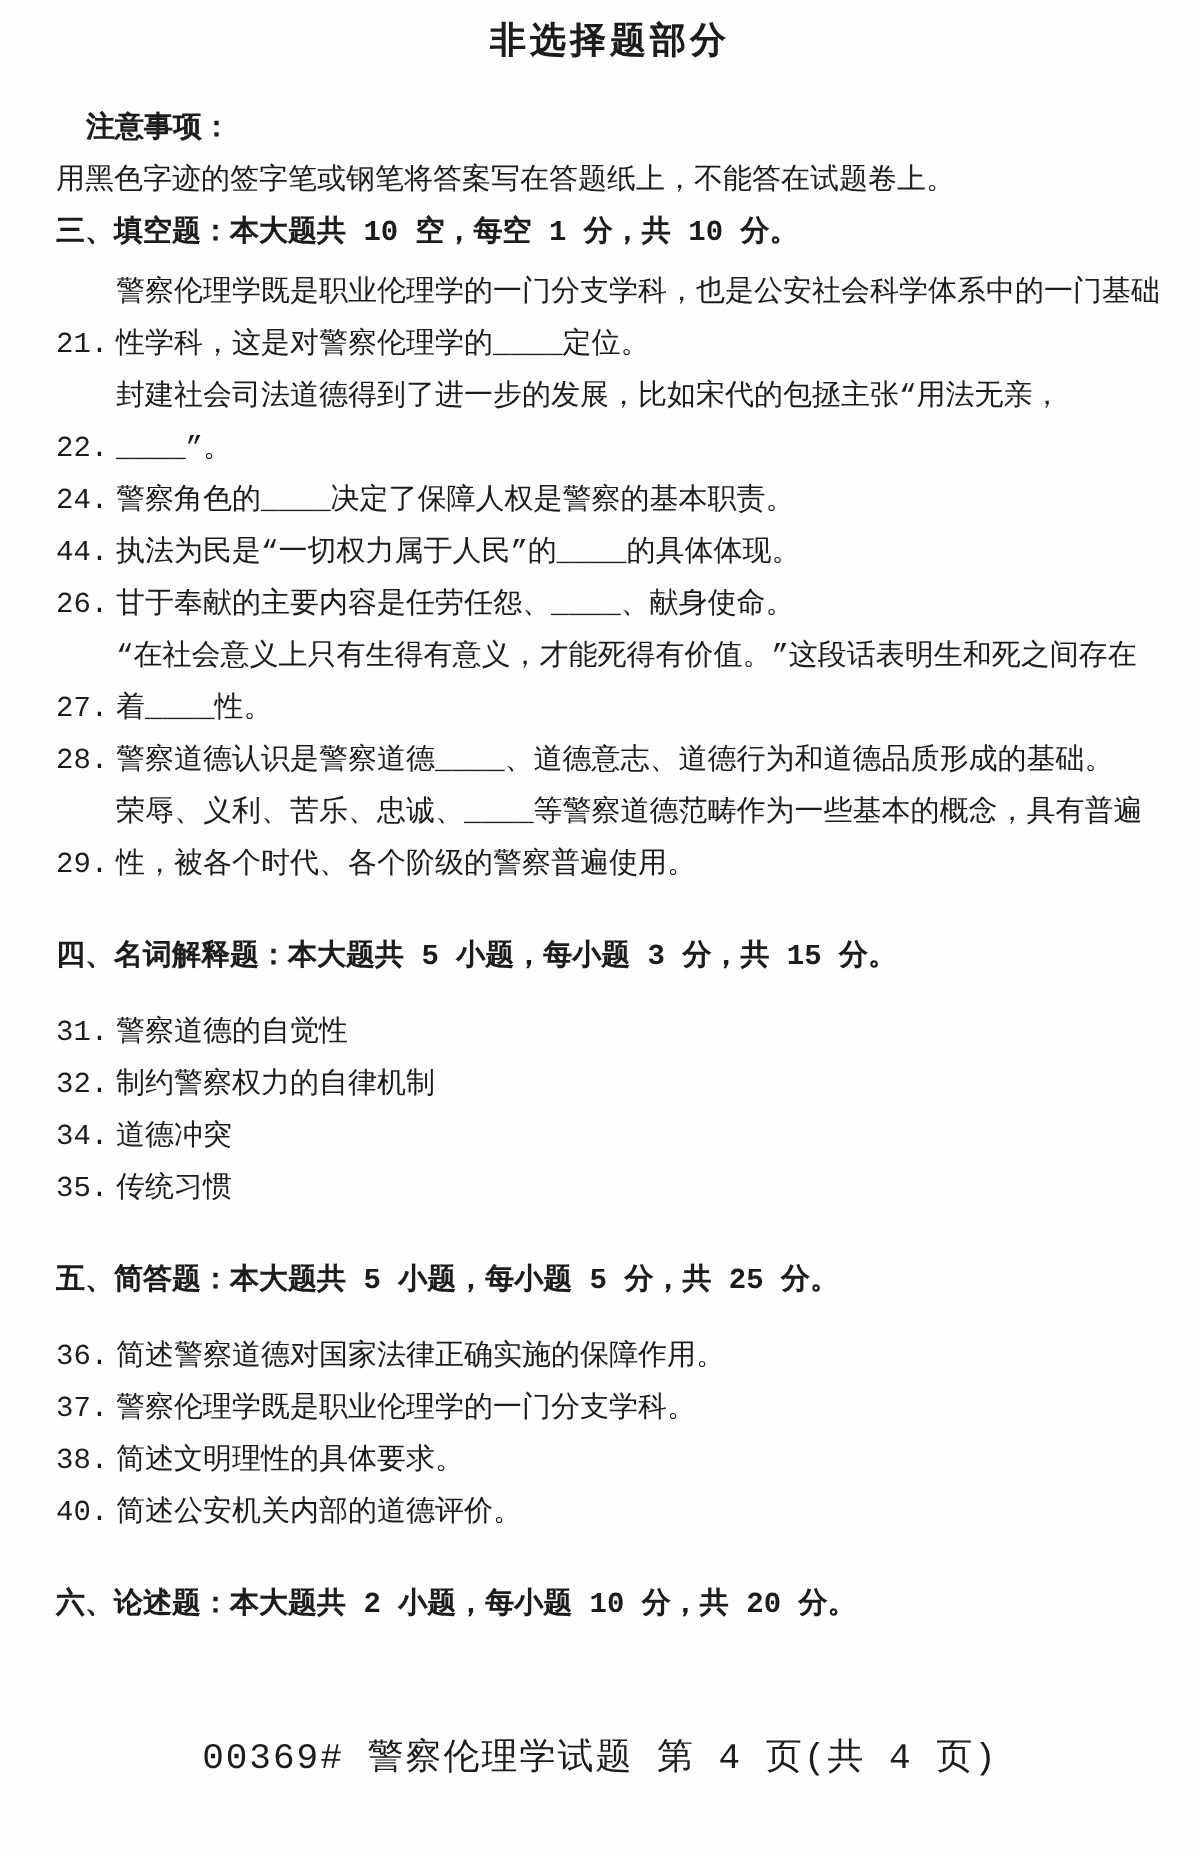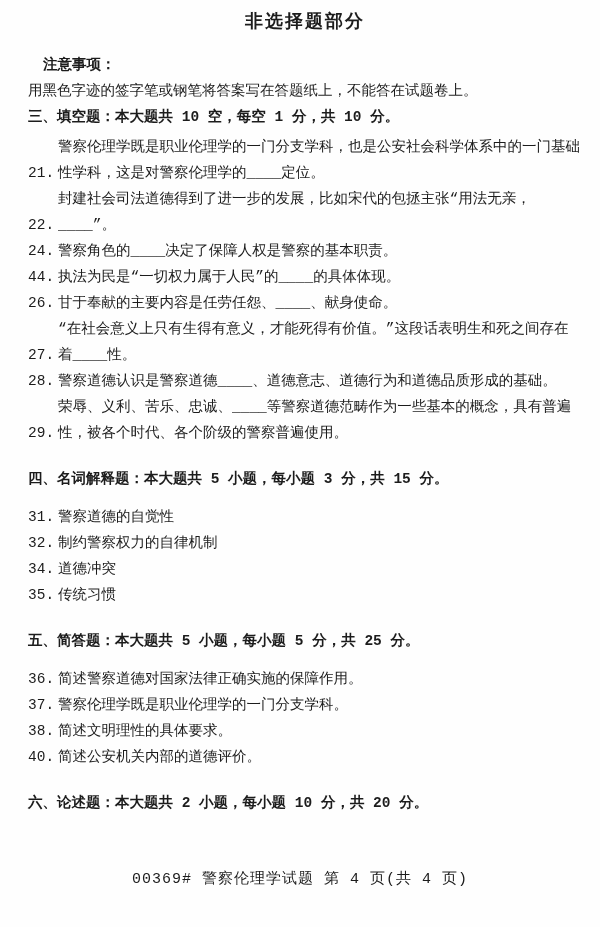--- a/index.html
+++ b/index.html
@@ -62,21 +62,21 @@
   }
   .q-text {
     flex: 1;
   }
   .footer {
     position: absolute;
     left: 0;
     right: 0;
     bottom: 34px;
     text-align: center;
-    font-size: 15px;
+    font-size: 18px;
     letter-spacing: 1px;
   }
 </style>
 </head>
 <body>
 
 <div class="page">
 
   <div class="doc-title">非选择题部分</div>
 

